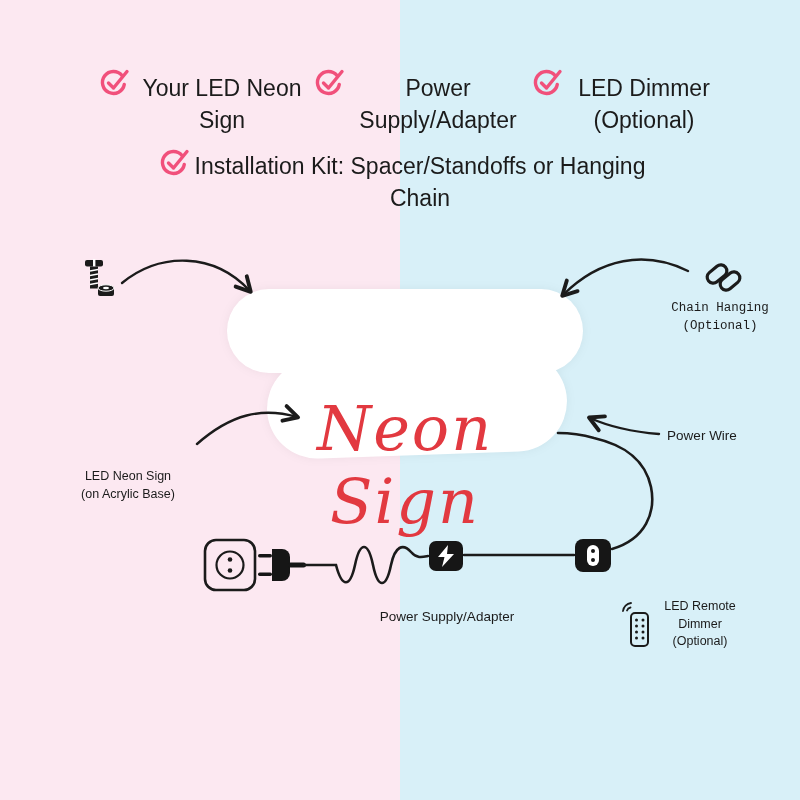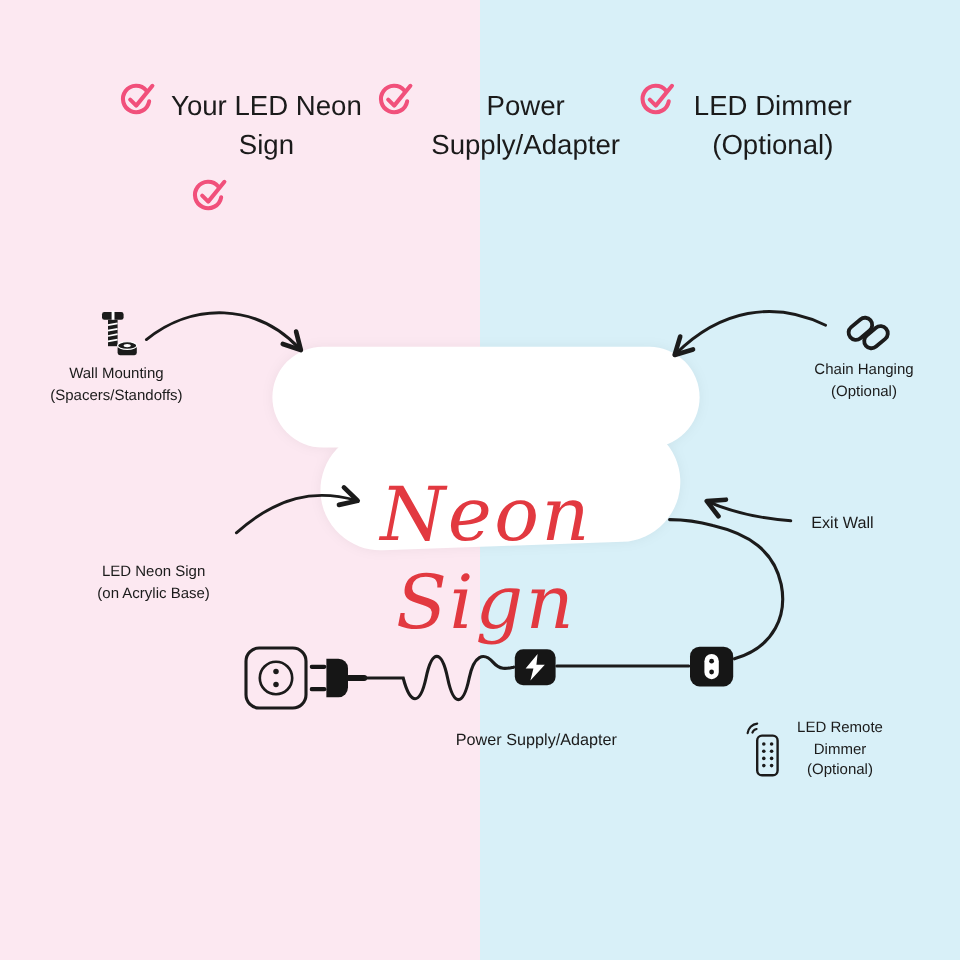--- a/index.html
+++ b/index.html
@@ -58,49 +58,49 @@
     <path d="M 23.9 9.4 A 11 11 0 1 0 26.3 18.4" fill="none" stroke="#f1507b" stroke-width="3.4" stroke-linecap="round"></path>
     <path d="M 10.5 17 L 15.5 22 L 29 5.5" fill="none" stroke="#f1507b" stroke-width="3.4" stroke-linecap="round" stroke-linejoin="round"></path>
   </svg>
   <div class="lbl lbl-top" style="left:568px;top:72px;width:152px;">LED Dimmer
 (Optional)</div>
 
   <svg class="abs" style="left:158px;top:146px" width="32" height="32" viewBox="0 0 32 32">
     <path d="M 23.9 9.4 A 11 11 0 1 0 26.3 18.4" fill="none" stroke="#f1507b" stroke-width="3.4" stroke-linecap="round"></path>
     <path d="M 10.5 17 L 15.5 22 L 29 5.5" fill="none" stroke="#f1507b" stroke-width="3.4" stroke-linecap="round" stroke-linejoin="round"></path>
   </svg>
+  <div class="lbl lbl-top" style="left:190px;top:150px;width:460px;">Installation Kit: Spacer/Standoffs or Hanging
+Chain</div>
 
   <svg class="abs" style="left:76px;top:258px" width="44" height="42" viewBox="0 0 44 42">
     <rect x="9" y="2" width="18" height="6.5" rx="2" fill="#1b1b1b"></rect>
     <rect x="17" y="1" width="2.4" height="8.5" fill="#ffffff"></rect>
     <rect x="14" y="8.5" width="8" height="22" fill="#1b1b1b"></rect>
     <g stroke="#ffffff" stroke-width="1.4">
       <line x1="14" y1="13" x2="22" y2="11.5"></line>
       <line x1="14" y1="17.5" x2="22" y2="16"></line>
       <line x1="14" y1="22" x2="22" y2="20.5"></line>
       <line x1="14" y1="26.5" x2="22" y2="25"></line>
     </g>
     <rect x="22" y="30" width="16" height="8" rx="2" fill="#1b1b1b"></rect>
     <ellipse cx="30" cy="30" rx="8" ry="3.2" fill="#1b1b1b" stroke="#ffffff" stroke-width="1"></ellipse>
     <ellipse cx="30" cy="30" rx="3" ry="1.3" fill="#ffffff"></ellipse>
   </svg>
-  <div class="lbl lbl-sm" style="left:12px;top:303px;width:170px;">Wall Mounting
-(Spacers/Standoffs)</div>
 
   <svg class="abs" style="left:702px;top:260px" width="44" height="36" viewBox="0 0 44 36">
     <rect x="4" y="8" width="22" height="12" rx="6" fill="none" stroke="#1b1b1b" stroke-width="3.2" transform="rotate(-40 15 14)"></rect>
     <rect x="17" y="15" width="22" height="12" rx="6" fill="none" stroke="#1b1b1b" stroke-width="3.2" transform="rotate(-40 28 21)"></rect>
   </svg>
-  <div class="lbl lbl-sm" style="left:642px;top:300px;width:156px;">Chain Hanging
+  <div class="lbl lbl-sm" style="left:642px;top:300px;width:156px;font-family:Liberation Mono, monospace;">Chain Hanging
 (Optional)</div>
 
   <div class="lbl lbl-sm" style="left:42px;top:440px;width:172px;margin-top:28px;">LED Neon Sign
 (on Acrylic Base)</div>
 
-  <div class="lbl lbl-md" style="left:652px;top:427px;width:100px;">Exit Wall</div>
+  <div class="lbl lbl-md" style="left:652px;top:427px;width:100px;">Power Wire</div>
 
   <svg class="abs" style="left:203px;top:538px" width="54" height="54" viewBox="0 0 54 54">
     <rect x="2" y="2" width="50" height="50" rx="11" fill="none" stroke="#1b1b1b" stroke-width="2.6"></rect>
     <circle cx="27" cy="27" r="13.5" fill="none" stroke="#1b1b1b" stroke-width="2.2"></circle>
     <circle cx="27" cy="21.5" r="2.3" fill="#1b1b1b"></circle>
     <circle cx="27" cy="32.5" r="2.3" fill="#1b1b1b"></circle>
   </svg>
 
   <svg class="abs" style="left:258px;top:545px" width="48" height="40" viewBox="0 0 48 40">
     <rect x="0" y="9" width="14" height="3.4" rx="1.7" fill="#161616"></rect>

